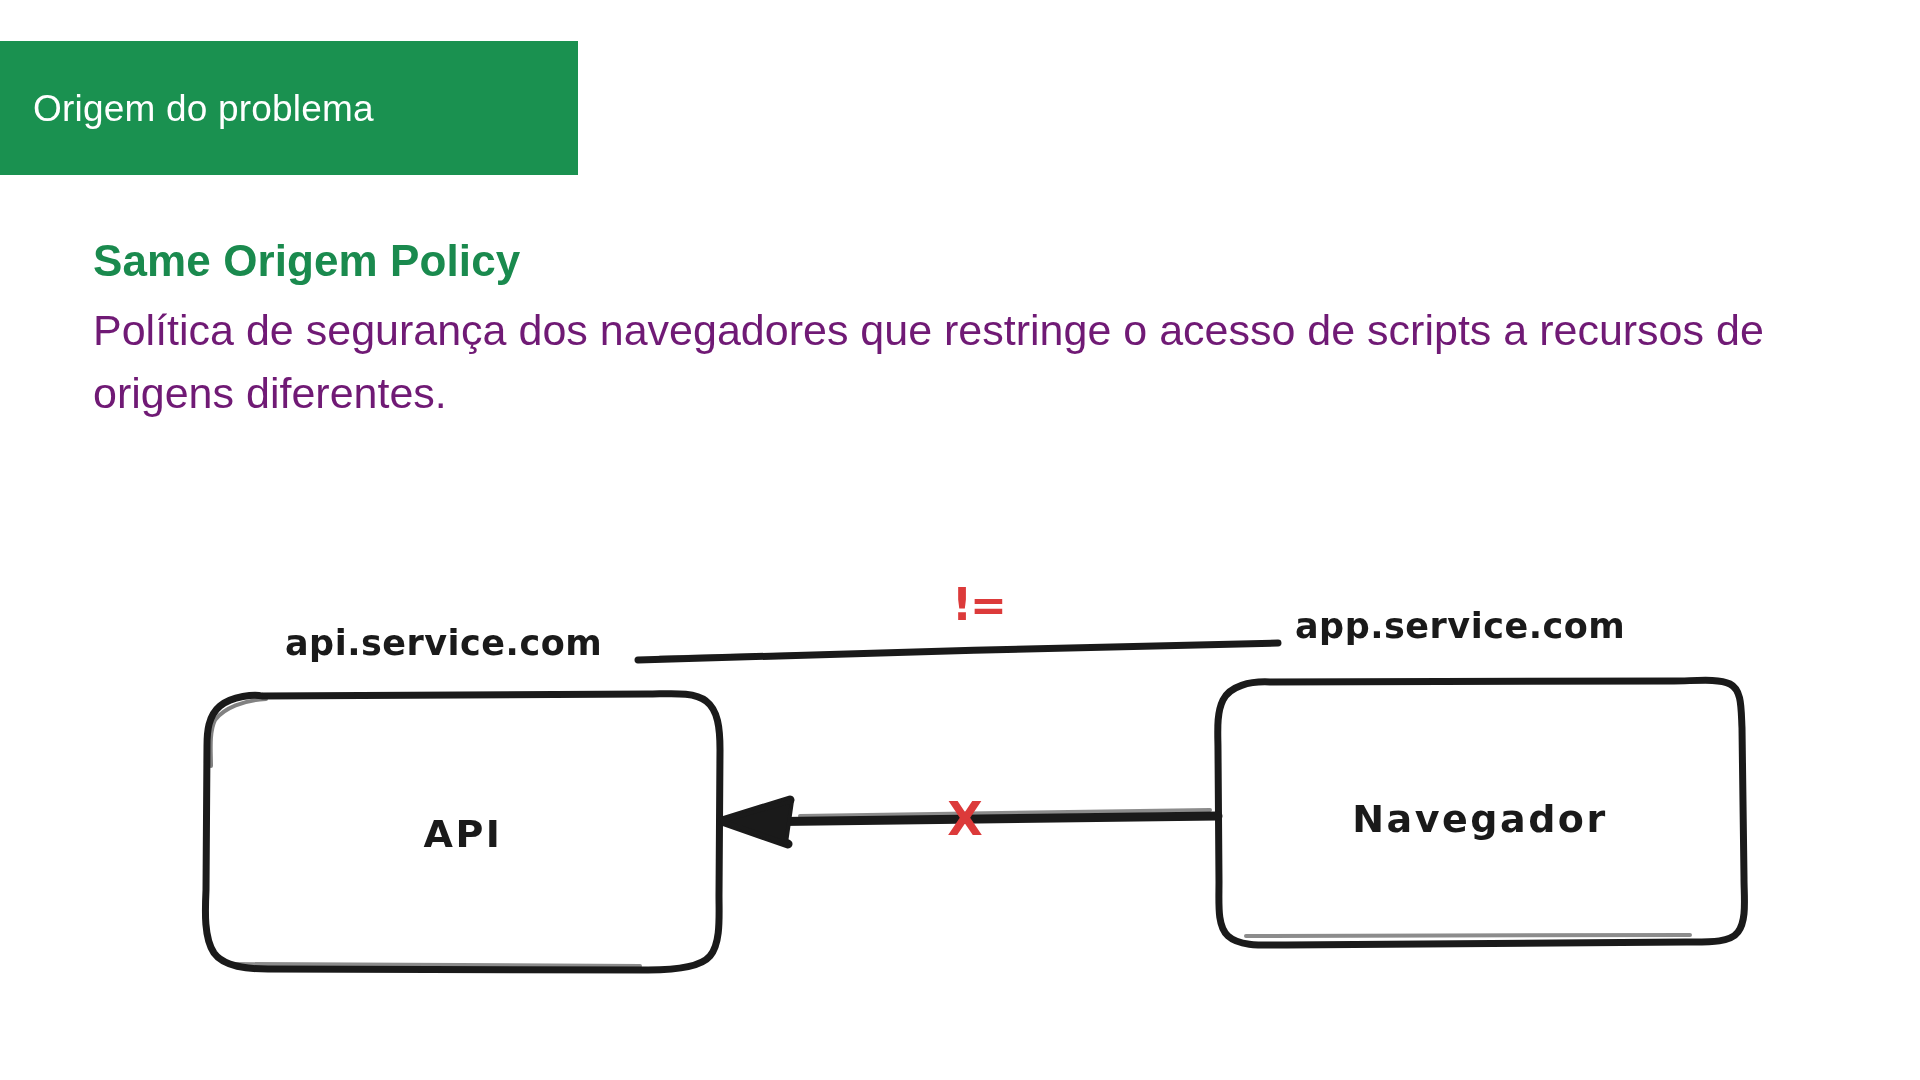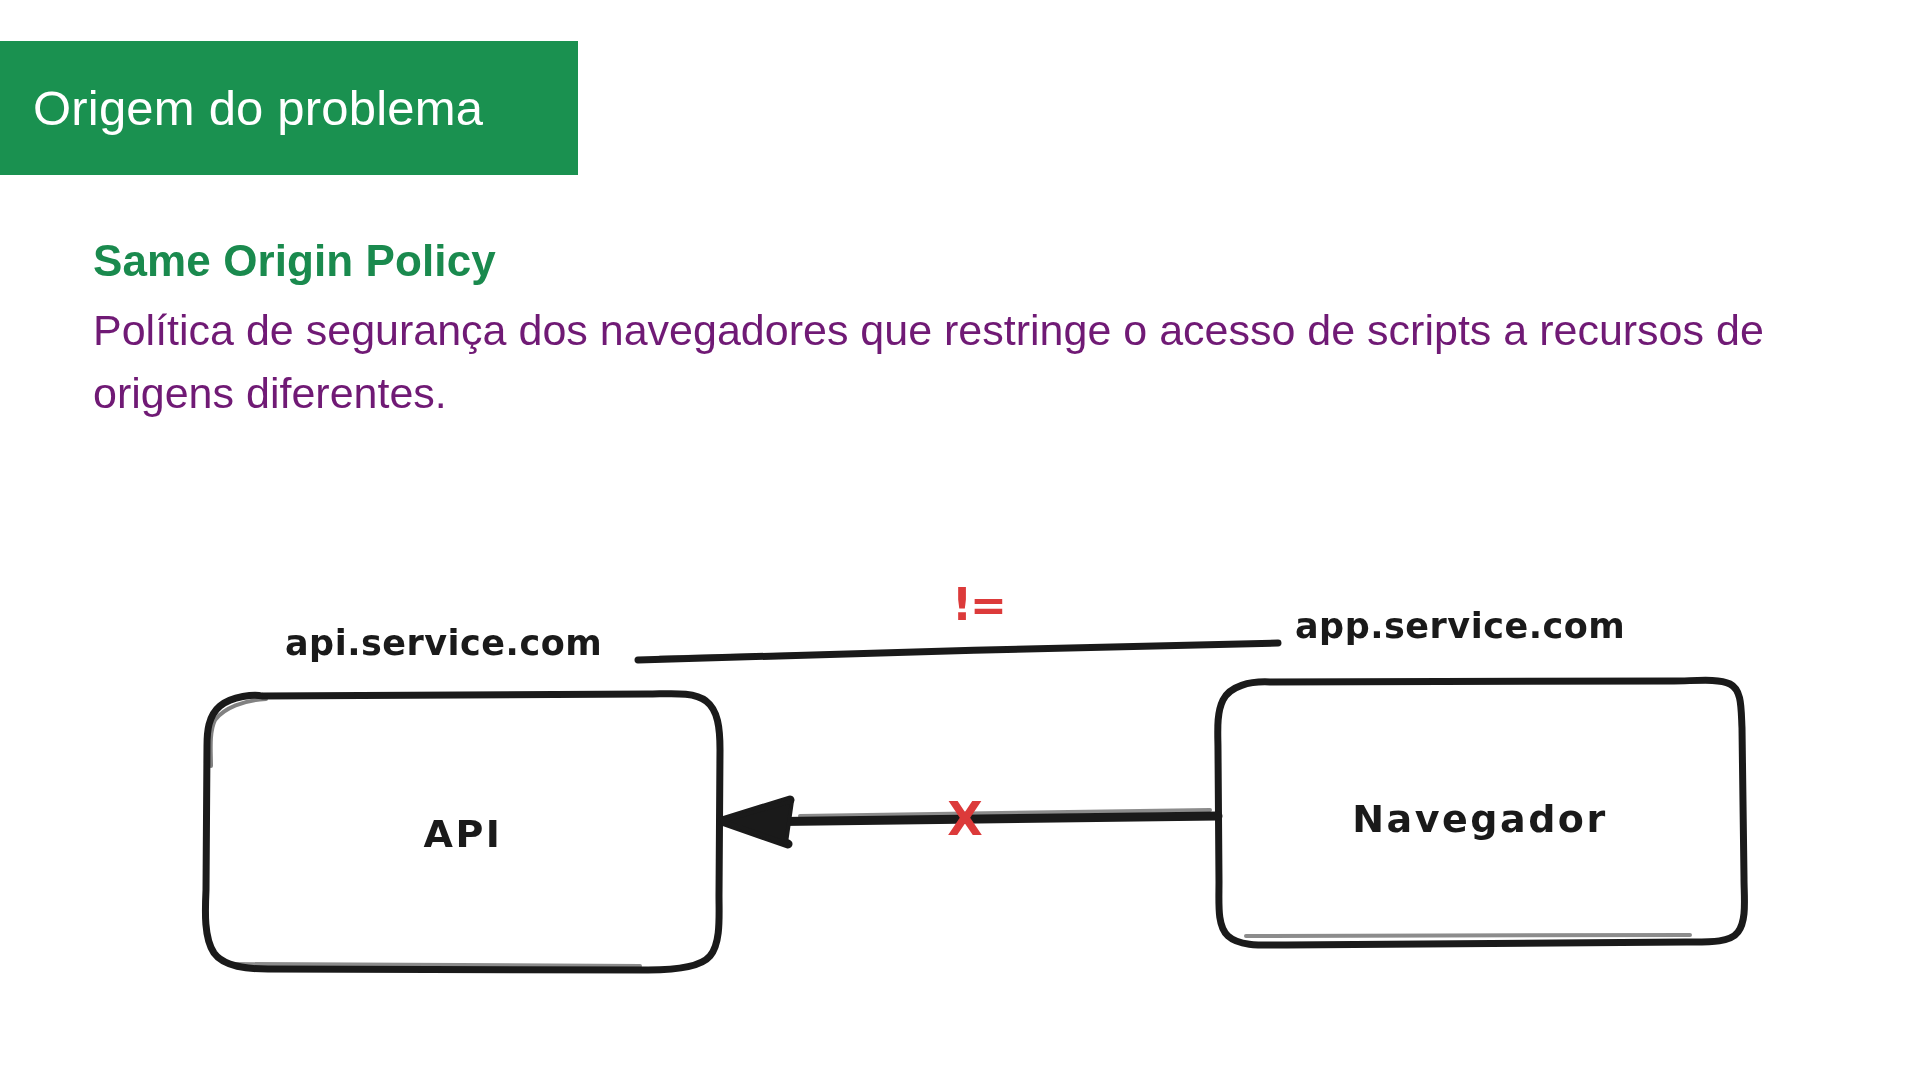--- a/index.html
+++ b/index.html
@@ -25,21 +25,21 @@
     width: 578px;
     height: 134px;
     background: #1A9150;
     display: flex;
     align-items: center;
     box-sizing: border-box;
     padding-left: 33px;
   }
   .header-title {
     color: #ffffff;
-    font-size: 49px;
+    font-size: 37px;
     font-weight: 400;
     letter-spacing: 0.2px;
     line-height: 1;
     white-space: nowrap;
   }
 
   
   .text-block {
     position: absolute;
     left: 93px;
@@ -105,21 +105,21 @@
   }
 </style>
 </head>
 <body>
 
 <div class="header-banner">
   <span class="header-title">Origem do problema</span>
 </div>
 
 <div class="text-block">
-  <h2 class="subheading">Same Origin Policy</h2>
+  <h2 class="subheading">Same Origem Policy</h2>
   <p class="body-paragraph">Política de segurança dos navegadores que restringe o acesso de scripts a recursos de origens diferentes.</p>
 </div>
 
 <div class="diagram">
   <svg viewBox="0 0 1920 460" xmlns="http://www.w3.org/2000/svg">
 
     <g>
       <path d="M 262 136
                C 255 134, 232 136, 220 146
                C 208 156, 207 172, 207 186

